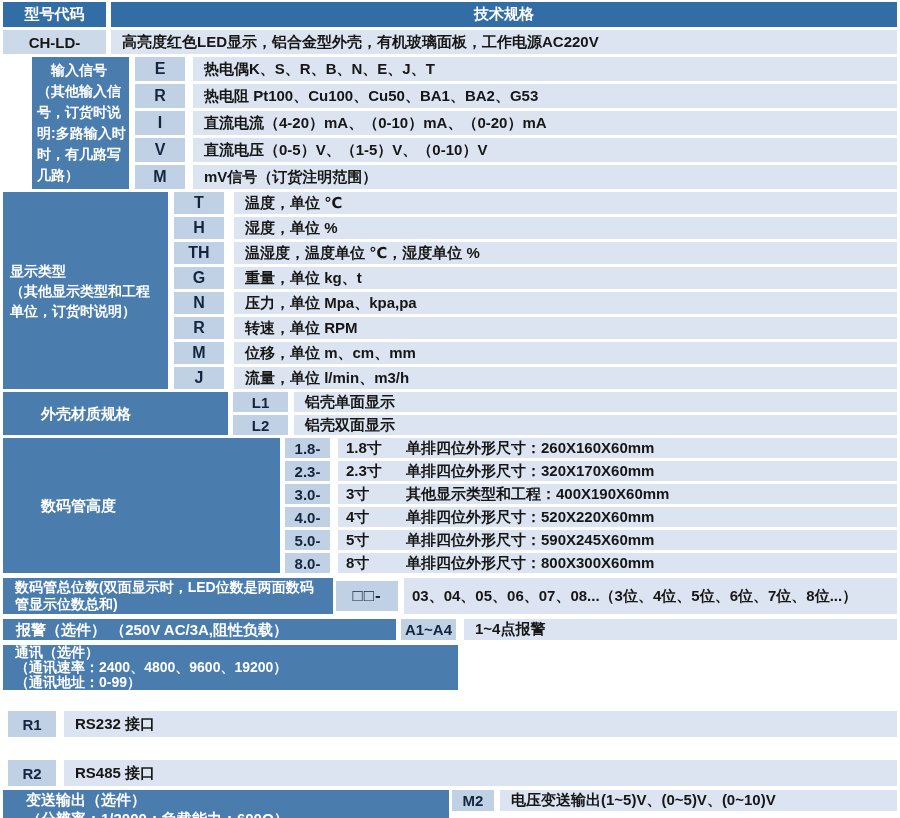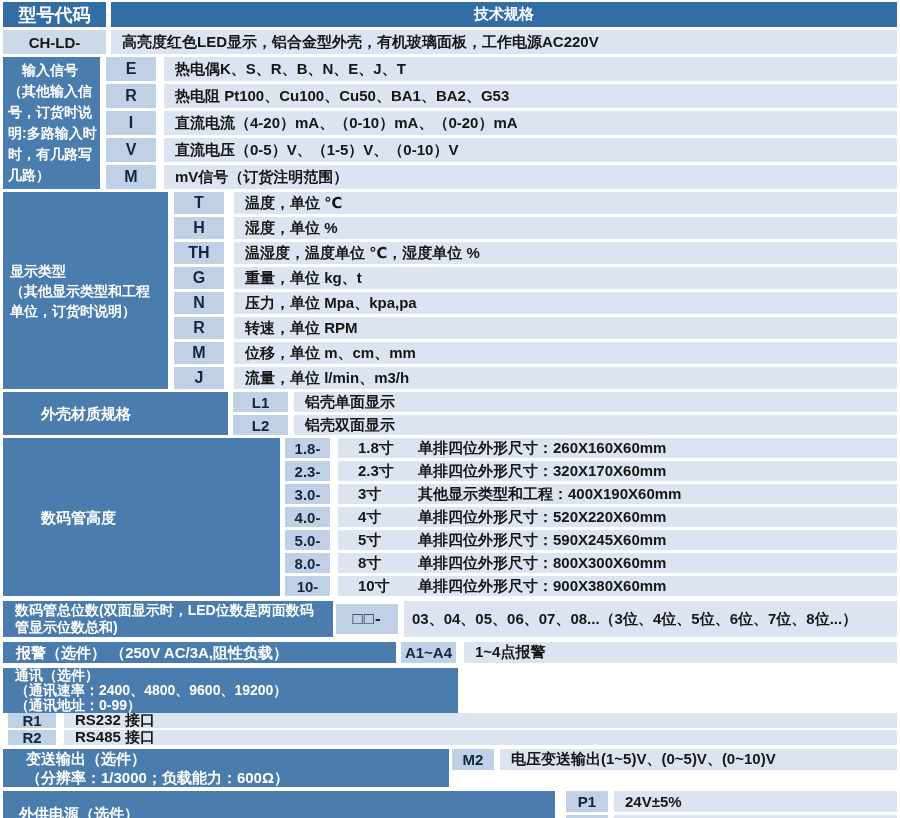--- a/index.html
+++ b/index.html
@@ -45,31 +45,31 @@
     flex:1;
     display:flex; align-items:center;
     font-size:15px;
     padding-left:11px;
     white-space:nowrap;
     overflow:hidden;
   }
 
   
   .hdr-left { width:103px; height:25px; background:var(--header_blue); color:#fff;
-              display:flex; align-items:center; justify-content:center; font-size:18px; flex-shrink:0; margin-right:5px;}
+              display:flex; align-items:center; justify-content:center; font-size:15px; flex-shrink:0; margin-right:5px;}
   .hdr-right { flex:1; height:25px; background:var(--header_blue); color:#fff;
                display:flex; align-items:center; justify-content:center; font-size:15px; }
 
   
   .model-code { width:103px; height:24px; background:var(--model_bg);
                 display:flex; align-items:center; justify-content:center; font-size:15px; flex-shrink:0; margin-right:5px;}
   .model-desc { height:24px; }
 
   
-  .sec-input .label-panel { width:97px; padding-left:5px; font-size:14px; line-height:21px; }
+  .sec-input .label-panel { width:97px; padding-left:5px; font-size:14px; line-height:21px;margin-left:29px; }
   .sec-input .crow { height:24px; margin-bottom:3px; }
   .sec-input .crow:last-child { margin-bottom:0; }
   .sec-input .code-box { width:50px; margin-left:6px; margin-right:8px; }
 
   
   .sec-display .label-panel { width:165px; padding-left:7px; font-size:14px; line-height:20px; }
   .sec-display .crow { height:22px; margin-bottom:3px; }
   .sec-display .crow:last-child { margin-bottom:0; }
   .sec-display .code-box { width:50px; margin-left:6px; margin-right:10px; }
 
@@ -79,40 +79,40 @@
   .sec-shell .crow:last-child { margin-bottom:0; }
   .sec-shell .code-box { width:55px; margin-left:5px; margin-right:6px; font-size:15px; }
 
   
   .sec-height { margin-bottom:5px; }
   .sec-height .label-panel { width:277px; padding-left:38px; font-size:15px; }
   .sec-height .crow { height:20px; margin-bottom:3px; }
   .sec-height .crow:last-child { margin-bottom:0; }
   .sec-height .code-box { width:45px; margin-left:5px; margin-right:8px; font-size:15px; }
   .sec-height .desc { padding-left:8px; }
-  .inch { display:inline-block; width:60px;margin-left:12px; }
+  .inch { display:inline-block; width:60px; }
 
   
   .sec-count { margin-bottom:5px; }
   .sec-count .label-panel { width:330px; padding-left:12px; font-size:14px; line-height:17px; }
   .sec-count .crow { height:36px; }
   .sec-count .code-box { width:62px; height:30px; align-self:center; margin-left:3px; margin-right:6px;
                          font-size:17px; letter-spacing:1px; }
   .sec-count .desc { padding-left:8px; }
 
   
   .sec-alarm { margin-bottom:5px; }
   .sec-alarm .label-panel { width:393px; padding-left:13px; font-size:15px; }
   .sec-alarm .crow { height:24px; flex:1; }
   .sec-alarm .code-box { width:55px; margin-left:5px; margin-right:8px; font-size:15px; }
 
   
   .sec-comm { margin-bottom:4px;flex-direction:column; }
   .sec-comm .label-panel { width:455px; padding-left:12px; font-size:14px; line-height:15px; }
-  .sec-comm .crow { height:15px; margin-bottom:2px; }
+  .sec-comm .crow { height:26px; margin-bottom:2px;margin-top:21px; }
   .sec-comm .crow:last-child { margin-bottom:0; }
   .sec-comm .code-box { width:48px; margin-left:5px; margin-right:8px; font-size:15px; }
 
   
   .sec-transmit { margin-bottom:4px; }
   .sec-transmit .label-panel { width:446px; padding-left:23px; font-size:15px; line-height:19px; }
   .sec-transmit .crow { height:21px; margin-bottom:2px; }
   .sec-transmit .crow:last-child { margin-bottom:0; }
   .sec-transmit .code-box { width:42px; margin-left:3px; margin-right:6px; font-size:15px; }
 
@@ -259,27 +259,20 @@
           <span>单排四位外形尺寸：590X245X60mm</span>
         </div>
     </div>
     <div class="crow">
       <div class="code-box">8.0-</div>
       <div class="desc">
           <span class="inch">8寸</span>
           <span>单排四位外形尺寸：800X300X60mm</span>
         </div>
     </div>
-    <div class="crow">
-      <div class="code-box">10-</div>
-      <div class="desc">
-          <span class="inch">10寸</span>
-          <span>单排四位外形尺寸：900X380X60mm</span>
-        </div>
-    </div>
   </div>
 </div>
 
 <div class="sec sec-count">
   <div class="label-panel">数码管总位数(双面显示时，LED位数是两面数码
 管显示位数总和)</div>
   <div class="rows">
     <div class="crow">
       <div class="code-box">□□-</div>
       <div class="desc">03、04、05、06、07、08...（3位、4位、5位、6位、7位、8位...）</div>

